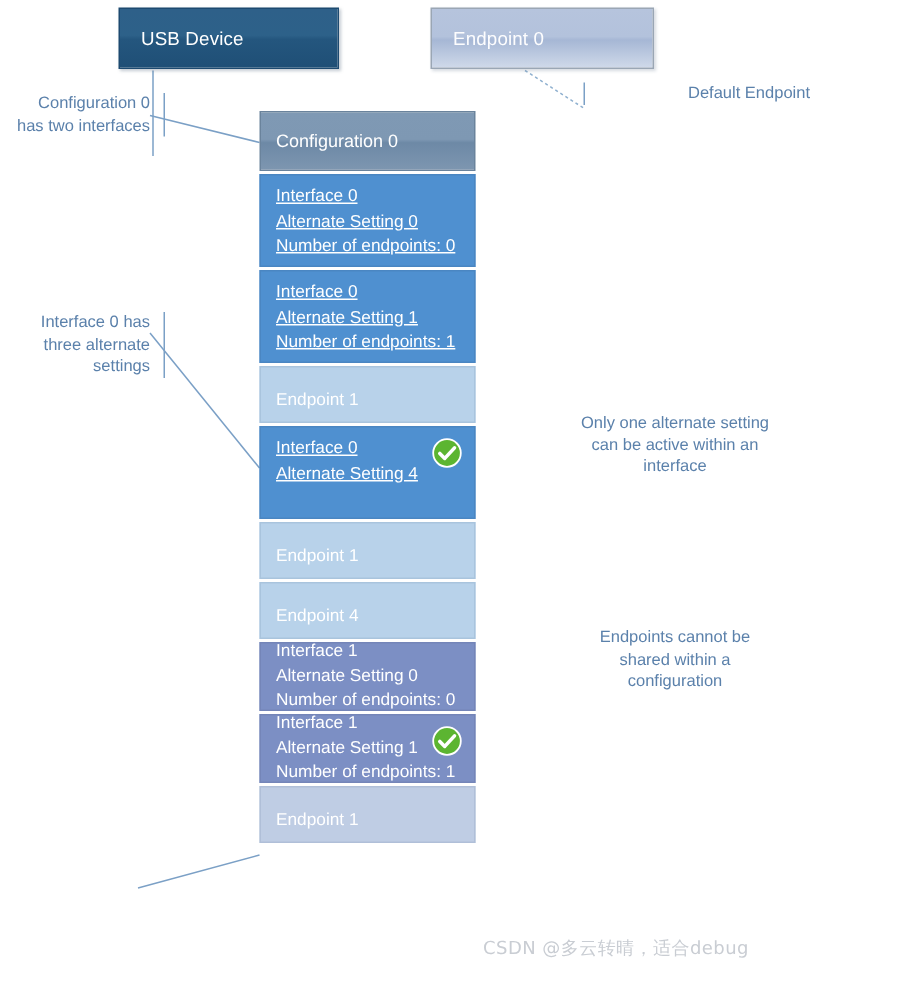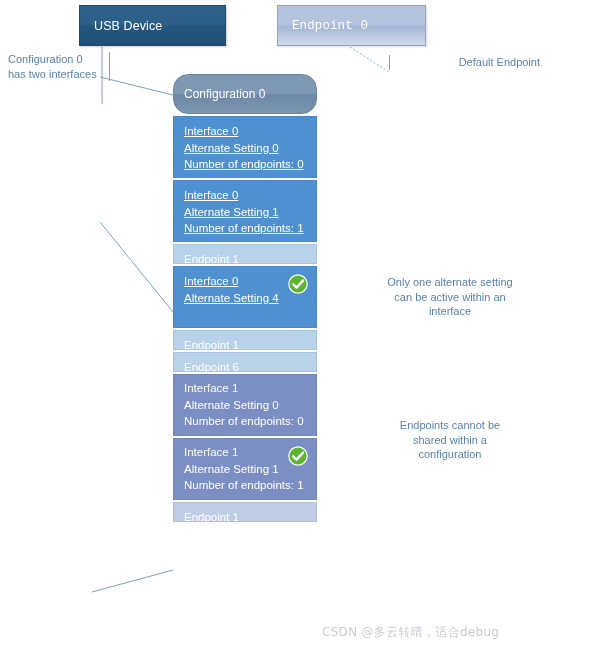--- a/index.html
+++ b/index.html
@@ -45,27 +45,26 @@
     letter-spacing: .1px;
   }
   .hdr-usb {
     left: 79px; top: 5px;
     width: 147px; height: 41px;
     background: linear-gradient(to bottom, #2e6089 0%, #2d6189 45%, #24567e 52%, #1f4f76 100%);
     border: 1px solid #1d4a70;
     box-shadow: 1px 1px 2px rgba(90,110,130,.35);
   }
   .hdr-ep {
-    left: 277px; top: 5px;
+    left: 287px; top: 5px;
     width: 149px; height: 41px;
     background: linear-gradient(to bottom, #b6c4dd 0%, #b3c2dc 47%, #a6b7d5 53%, #cfd9e9 100%);
     border: 1px solid #9aa6b4;
     box-shadow: 1px 1px 2px rgba(120,135,155,.3);
     color: #fdfdfe;
-    font-family: Liberation Mono, monospace;
   }
 
   
   .stack {
     position: absolute;
     left: 173px;
     top: 74px;
     width: 144px;
   }
   .row {
@@ -81,42 +80,41 @@
   }
   .row .ln { display: block; white-space: nowrap; }
 
   .row-config {
     height: 40px;
     display: flex;
     align-items: center;
     background: linear-gradient(to bottom, #7f99b4 0%, #7e98b3 47%, #6d89a6 53%, #7d96b0 100%);
     border-color: #6a839c;
     font-size: 12px;
-    border-radius: 15px;
   }
   .row-if0 {
     height: 62px;
     background: #4f90d0;
     border-color: #4a86c2;
     display: flex;
     flex-direction: column;
     text-decoration: underline;
   }
   .row-if1 {
-    height: 62px;
+    height: 46px;
     background: #7c8fc4;
     border-color: #7485b8;
     display: flex;
     flex-direction: column;
     justify-content: center;
   }
   .row-ep {
-    height: 20px;
-    display: flex;
-    align-items: flex-start;
+    height: 38px;
+    display: flex;
+    align-items: flex-end;
     background: #b8d2ea;
     border-color: #a9c4dd;
     color: #ffffff;
     font-size: 11.5px;
   }
   .row-ep.ep-muted {
     background: #bfcde4;
     border-color: #b0bfd8;
   }
 
@@ -130,22 +128,24 @@
   }
 
   
   .note {
     position: absolute;
     color: #5b81ab;
     font-size: 11px;
     line-height: 14.5px;
   }
   .note-right-edge {
+    text-align: right;
     padding-right: 9px;
     border-right: 1px solid #7ba0c6;
+    margin-top: 10px;
   }
   .note-center { text-align: center; }
 
   .n-config { left: 8px;  top: 52px;  width: 92px; }
   .n-if0    { left: 8px;  top: 198px; width: 92px; }
   .n-if1    { left: 0px;  top: 575px; width: 92px; }
 
   .n-default { left: 389px; top: 55px; width: 140px;
                text-align: right; padding-left: 10px;
                border-left: 1px solid #7ba0c6; }
@@ -221,21 +221,21 @@
         <path d="M5.2 10.3 L8.5 13.6 L15 6.6" fill="none" stroke="#ffffff" stroke-width="2.4" stroke-linecap="round" stroke-linejoin="round"></path>
       </svg>
     </div>
 
     <div class="row row-ep">
       <span class="ln">Endpoint 1</span>
     </div>
 
 
     <div class="row row-ep">
-      <span class="ln">Endpoint 6</span>
+      <span class="ln">Endpoint 4</span>
     </div>
 
     <div class="row row-if1">
       <span class="ln">Interface 1</span>
       <span class="ln">Alternate Setting 0</span>
       <span class="ln">Number of endpoints: 0</span>
     </div>
 
     <div class="row row-if1">
       <span class="ln">Interface 1</span>
@@ -248,20 +248,21 @@
     </div>
 
     <div class="row row-ep ep-muted">
       <span class="ln">Endpoint 1</span>
     </div>
 
   </div>
 
   <div class="note note-right-edge n-config">Configuration 0 has two interfaces</div>
 
+  <div class="note note-right-edge n-if0">Interface 0 has three alternate settings</div>
 
 
   <div class="note n-default">Default Endpoint</div>
 
   <div class="note note-center n-shr">Endpoints cannot be shared within a configuration</div>
 
   <div class="note note-center n-alt">Only one alternate setting can be active within an interface</div>
 
   <div class="watermark">CSDN @多云转晴，适合debug</div>
 

